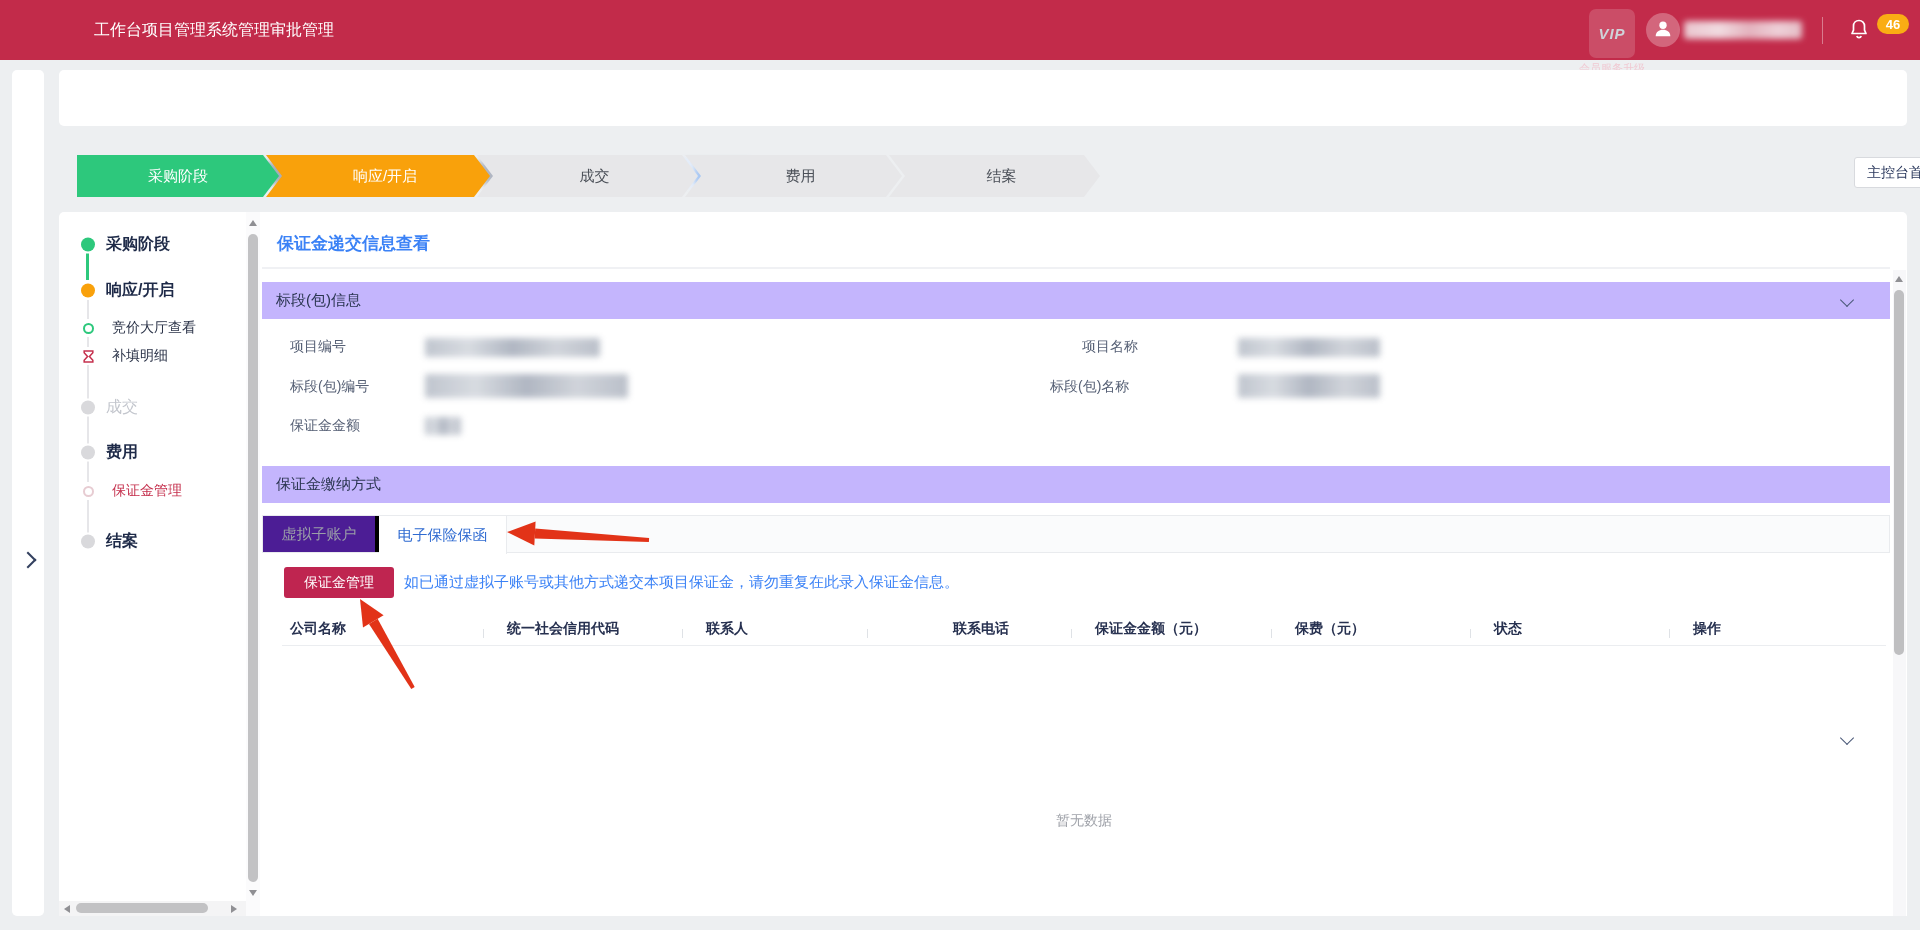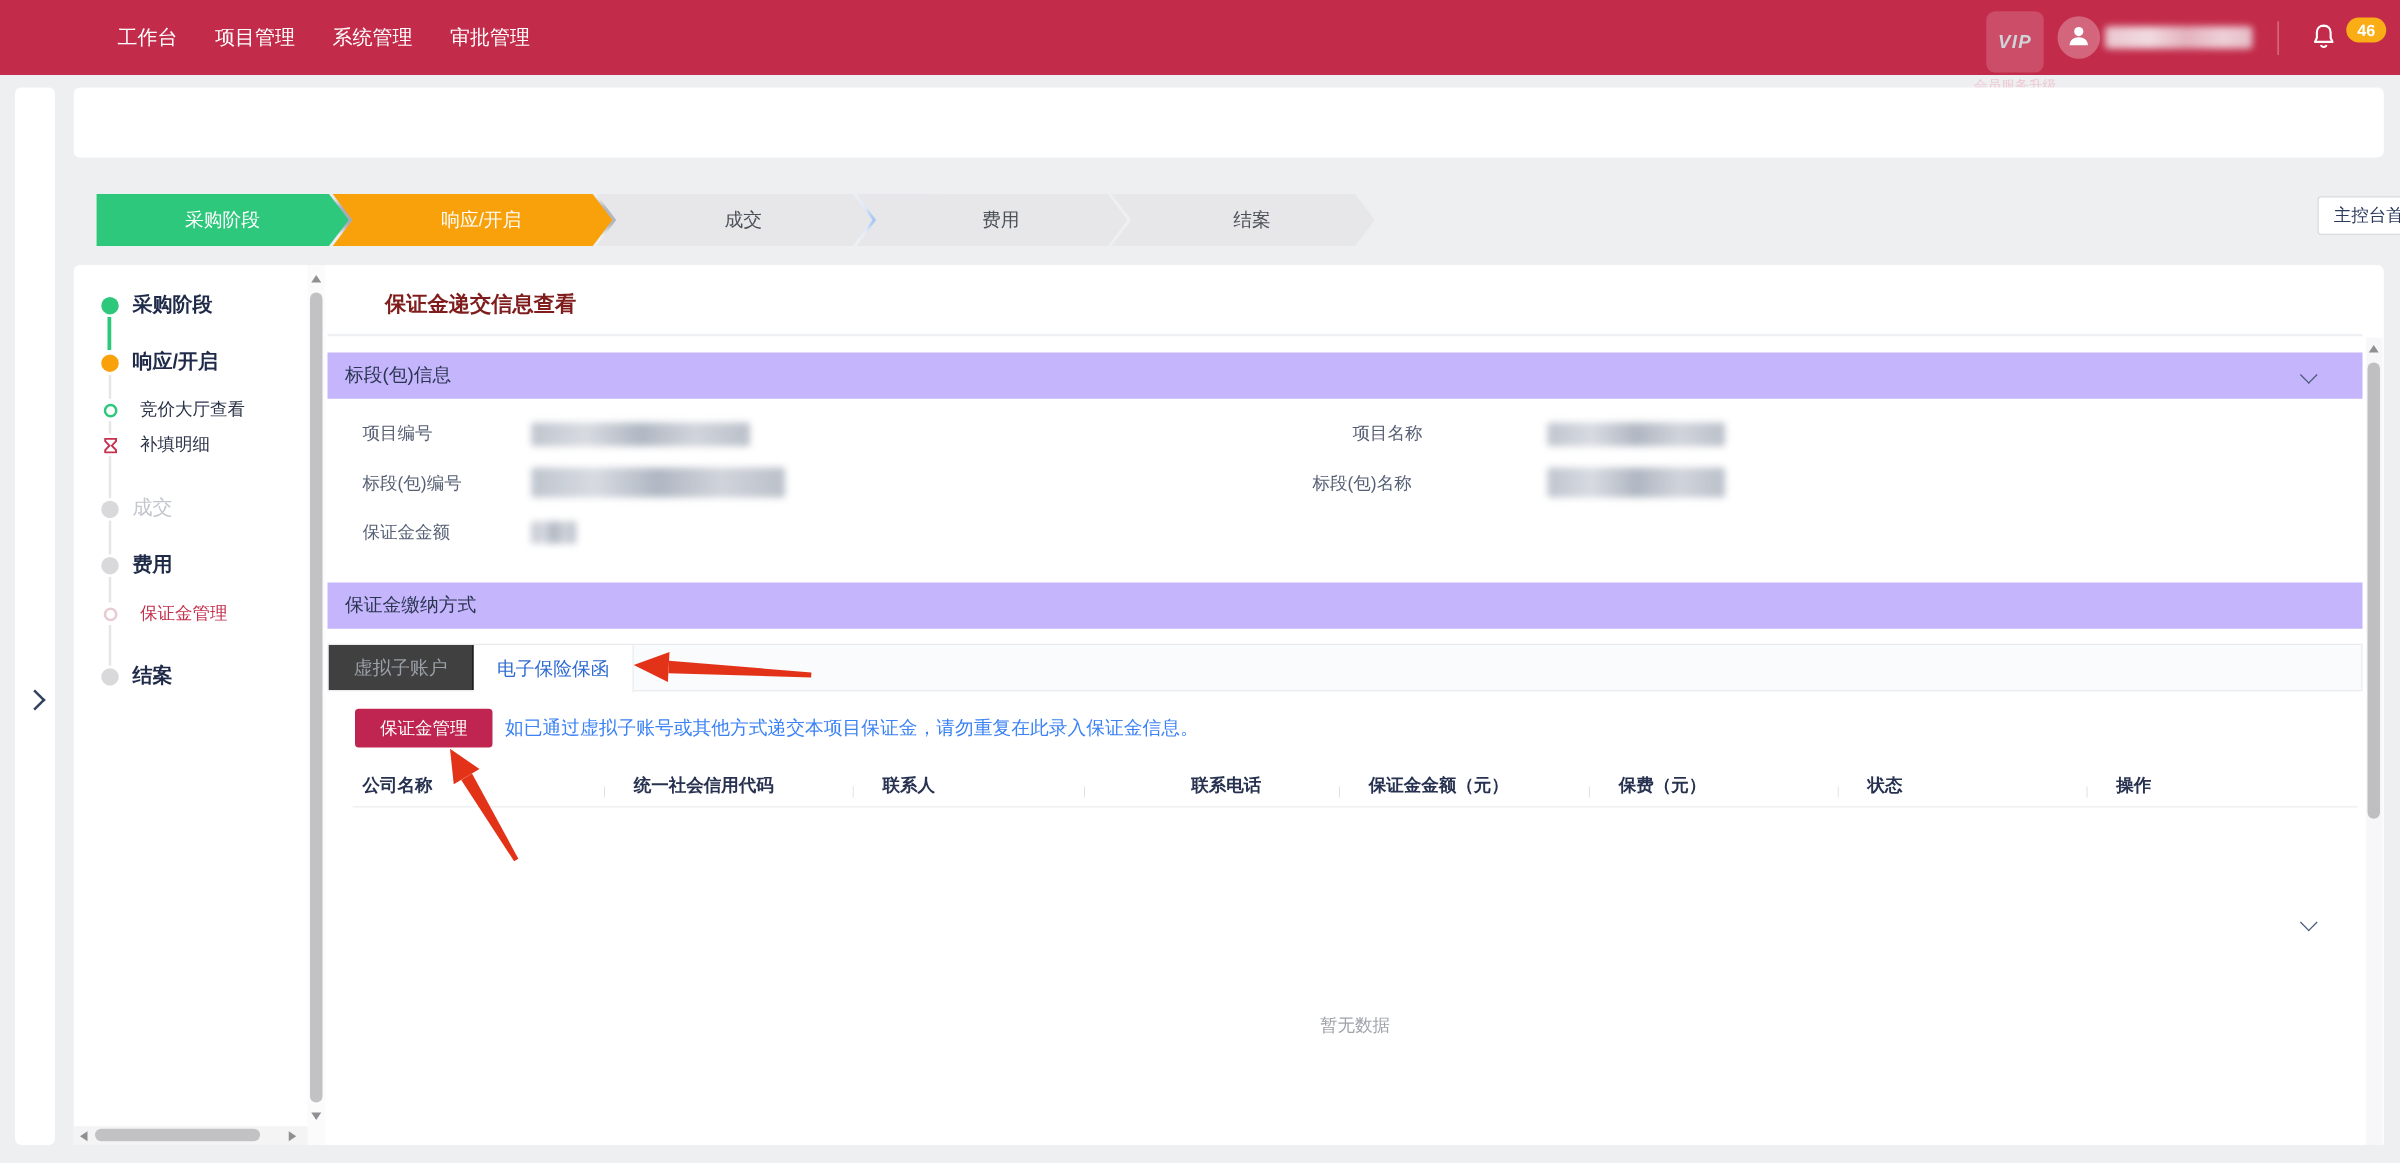--- a/index.html
+++ b/index.html
@@ -1,20 +1,20 @@
 <!DOCTYPE html>
 <html><head>
 <meta charset="utf-8">
 <style>
   html,body{margin:0;padding:0;background:#e9ebee;}
   .page{position:relative;width:1920px;height:930px;overflow:hidden;background:#edeff1;
         font-family:"Liberation Sans","DejaVu Sans",sans-serif;color:#1f2a48;}
   
   .topnav{position:absolute;left:0;top:0;width:1920px;height:60px;background:#c22b4a;}
-  .navitems{position:absolute;left:94px;top:0;height:60px;display:flex;align-items:center;gap:30px;}
+  .navitems{position:absolute;left:94px;top:0;height:60px;display:flex;align-items:center;}
   .navitem{color:#fff;font-size:16px;font-weight:500;cursor:pointer;white-space:nowrap;}
   .vipbox{position:absolute;left:1566px;top:9px;width:92px;text-align:center;cursor:pointer;}
   .viplogo{display:inline-block;font-style:italic;font-weight:900;font-size:15px;letter-spacing:1px;
            color:#cfd3da;background:rgba(255,255,255,0.16);border-radius:7px;padding:16px 9px;}
   .vipcaption{margin-top:3px;font-size:11px;color:#f0c9d2;}
   .avatar{position:absolute;left:1646px;top:13px;width:34px;height:34px;border-radius:50%;
           background:rgba(255,255,255,0.28);overflow:hidden;display:flex;align-items:center;justify-content:center;cursor:pointer;}
   .nameblur{position:absolute;left:1684px;top:21px;width:118px;height:18px;border-radius:3px;
             background:linear-gradient(90deg,#efd7dd,#f6eef1 30%,#e8c2cb 55%,#f3e2e7 80%,#e9cdd4);
             filter:blur(3px);opacity:.9;}
@@ -70,34 +70,34 @@
   .hscroll-side .thumb{position:absolute;left:17px;top:2px;width:132px;height:10px;background:#c2c2c4;border-radius:5px;}
   .vscroll-main{position:absolute;left:1834px;top:58px;width:13px;height:646px;background:#f7f7f9;}
   .vscroll-main .thumb{position:absolute;left:1px;top:20px;width:10px;height:365px;background:#bfbfc1;border-radius:5px;}
   .tri-up{width:0;height:0;border-left:4px solid transparent;border-right:4px solid transparent;border-bottom:6px solid #909094;}
   .tri-down{width:0;height:0;border-left:4px solid transparent;border-right:4px solid transparent;border-top:6px solid #909094;}
   .tri-left{width:0;height:0;border-top:4px solid transparent;border-bottom:4px solid transparent;border-right:6px solid #909094;}
   .tri-right{width:0;height:0;border-top:4px solid transparent;border-bottom:4px solid transparent;border-left:6px solid #909094;}
   .sb-arrow{position:absolute;cursor:pointer;}
   
   .mainpanel{position:absolute;left:203px;top:0;width:1628px;height:704px;}
-  .pagetitle{position:absolute;left:15px;top:20px;font-size:17px;font-weight:700;color:#7f1d1d;margin-left:31px;}
+  .pagetitle{position:absolute;left:15px;top:20px;font-size:17px;font-weight:700;color:#3b82f6;}
   .titledivider{position:absolute;left:0;top:55px;width:1628px;height:2px;background:#f0f1f4;}
   .sechead{position:absolute;left:0;width:1628px;height:37px;background:#c4b5fd;display:flex;align-items:center;}
   .sechead .sectitle{margin-left:14px;font-size:15px;color:#2a3550;}
   .chev{position:absolute;right:38px;top:13px;width:9px;height:9px;border-right:1.6px solid #4a5878;
         border-bottom:1.6px solid #4a5878;transform:rotate(45deg);cursor:pointer;}
   .flabel{position:absolute;font-size:14px;color:#566075;white-space:nowrap;transform:translateY(-50%);}
   .fval{position:absolute;border-radius:2px;filter:blur(3px);opacity:.9;
         background:linear-gradient(90deg,#b9bfc9,#d4d8de 25%,#a8afbc 50%,#ccd0d7 75%,#b3b9c4);}
   
   .tabsbar{position:absolute;left:0;top:303px;width:1628px;height:38px;background:#fafbfc;
            border:1px solid #e9ebee;box-sizing:border-box;display:flex;}
   .tab{height:100%;display:flex;align-items:center;justify-content:center;font-size:15px;cursor:pointer;box-sizing:border-box;}
-  .tab-inactive{width:116px;background:#404040;color:#9b9fa8;border-right:1px solid #000000;}
+  .tab-inactive{width:116px;background:#4c1d95;color:#9b9fa8;border-right:4px solid #000000;}
   .tab-active{width:128px;background:#fff;color:#2e6ad1;border-right:1px solid #e9ebee;height:38px;margin-bottom:-1px;}
   
   .applybtn{position:absolute;left:22px;top:355px;width:110px;height:31px;background:#bf2550;border-radius:3px;
             color:#fff;font-size:14px;display:flex;align-items:center;justify-content:center;cursor:pointer;}
   .warning{position:absolute;left:142px;top:355px;height:31px;display:flex;align-items:center;
            color:#3b82f6;font-size:15px;white-space:nowrap;}
   
   .thead{position:absolute;left:20px;top:400px;width:1604px;height:33px;display:flex;align-items:center;
          border-bottom:1px solid #ebedf0;}
   .th{font-size:14px;font-weight:700;color:#273150;box-sizing:border-box;position:relative;

